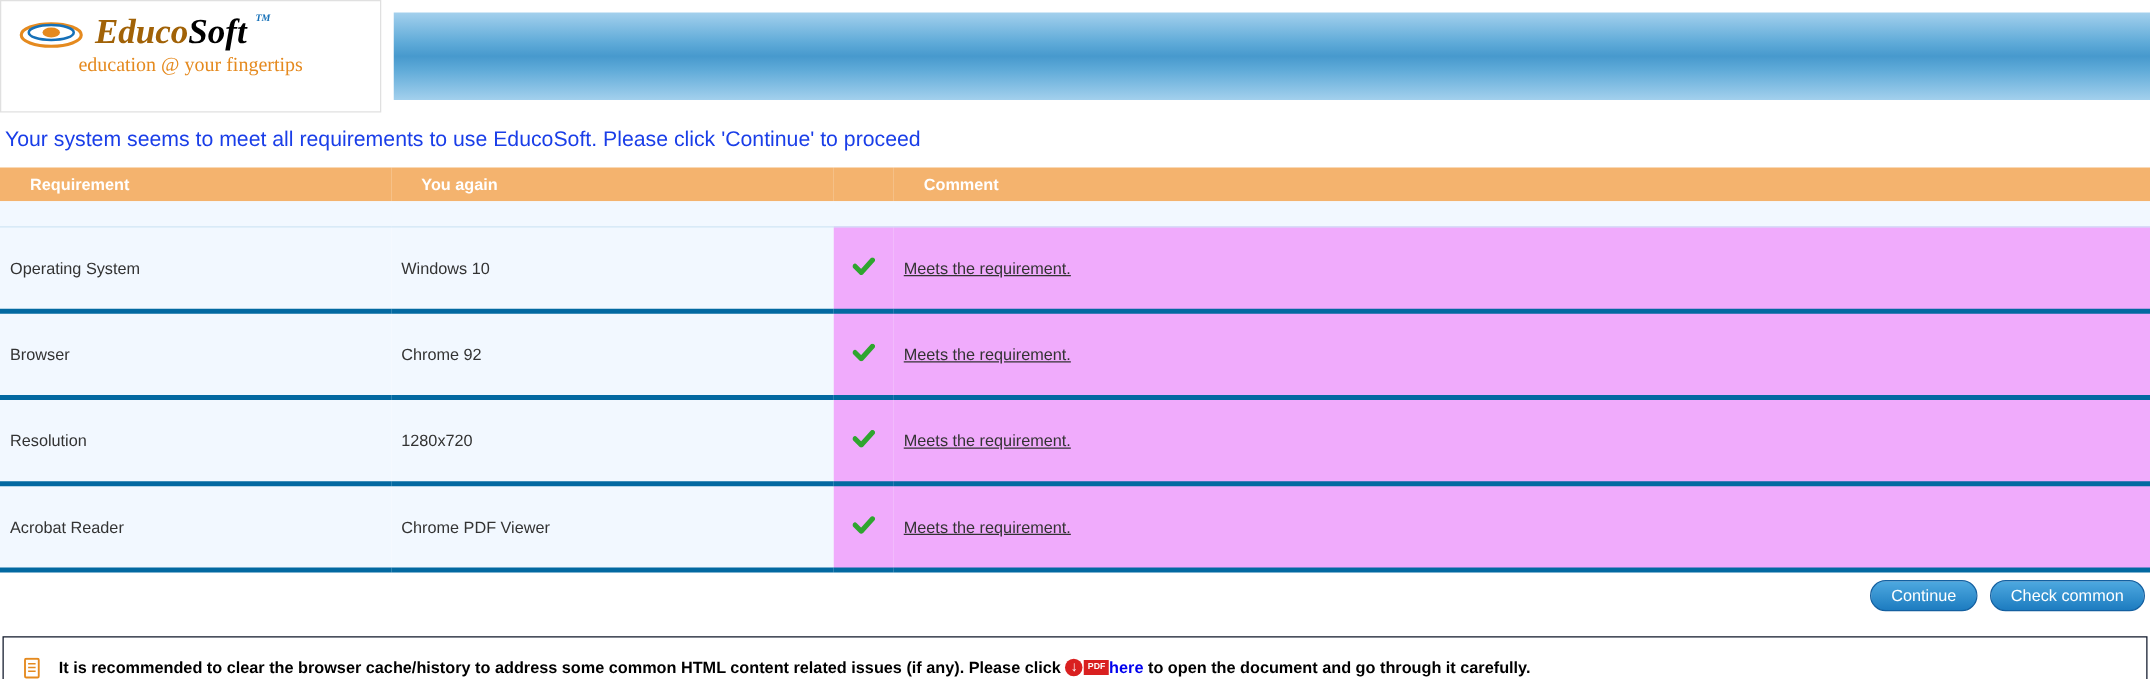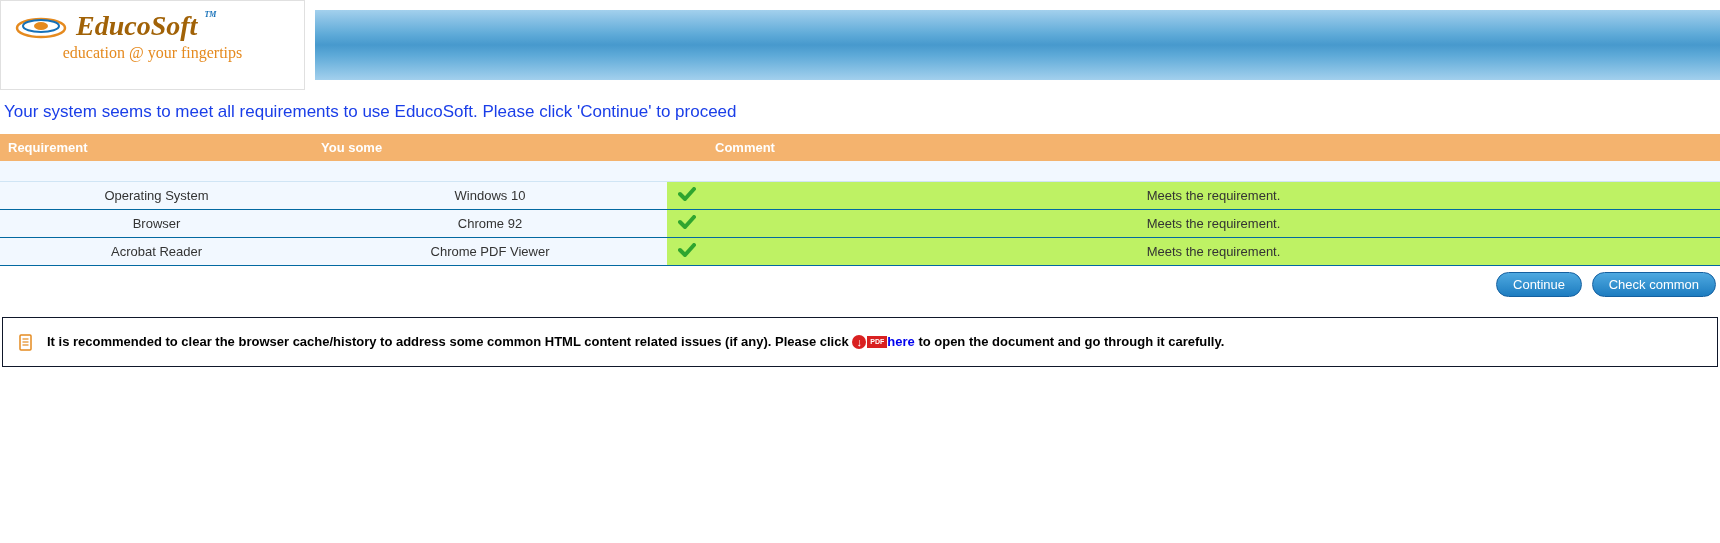--- a/index.html
+++ b/index.html
@@ -38,21 +38,21 @@
     .logo-text {
       font-size: 28px;
       font-weight: bold;
       font-style: italic;
       font-family: Georgia, serif;
     }
     .logo-educo {
       color: #a16207;
     }
     .logo-soft {
-      color: #a16207;
+      color: #000000;
     }
     .logo-tm {
       font-size: 8px;
       color: #1570b8;
       vertical-align: top;
     }
     .logo-tagline {
       font-family: 'Brush Script MT', cursive;
       color: #e58a1f;
       font-size: 16px;
@@ -76,37 +76,37 @@
       width: 100%;
       border-collapse: collapse;
     }
     .table-header {
       background: #f4b36e;
       color: #fff;
       font-weight: bold;
       font-size: 13px;
     }
     .table-header td {
-      padding: 6px 8px;
+      padding: 6px 24px;
     }
     .spacer-row td {
       height: 20px;
       background: #f2f8ff;
       border-bottom: 1px solid #d0e5f5;
     }
     .data-row td {
-      padding: 3px 8px;
+      padding: 22px 8px;
       background: #f2f8ff;
-      border-bottom: 1px solid #0369a1;
+      border-bottom: 4px solid #0369a1;
       color: #333;
       font-size: 13px;
-      text-align: center;
     }
     .data-row td.col-comment {
-      background: #bef264;
+      background: #f0abfc;
+      text-decoration: underline;
     }
     .col-requirement {
       width: 313px;
     }
     .col-youhave {
       width: 354px;
     }
     .col-icon {
       width: 40px;
       text-align: center;
@@ -206,40 +206,48 @@
   </div>
   <div class="header-banner"></div>
 </div>
 
 <div class="status-message">Your system seems to meet all requirements to use EducoSoft. Please click 'Continue' to proceed</div>
 
 <table class="requirements-table">
   <tbody>
       <tr class="table-header">
     <td class="col-requirement">Requirement</td>
-    <td class="col-youhave">You some</td>
+    <td class="col-youhave">You again</td>
     <td class="col-icon"></td>
     <td class="col-comment">Comment</td>
   </tr>
   <tr class="spacer-row">
         <td colspan="4"></td>
       </tr>
   </tbody>
     <tbody id="rows-body">
       <tr class="data-row">
         <td class="col-requirement">Operating System</td>
         <td class="col-youhave">Windows 10</td>
         <td class="col-icon col-comment"><span class="check-icon"><svg width="18" height="14" viewBox="0 0 18 14">
               <path d="M2 7 L7 12 L16 2" fill="none" stroke="#2fa52f" stroke-width="4" stroke-linecap="round" stroke-linejoin="round"></path>
             </svg></span></td>
         <td class="col-comment">Meets the requirement.</td>
       </tr>
       <tr class="data-row">
         <td class="col-requirement">Browser</td>
         <td class="col-youhave">Chrome 92</td>
+        <td class="col-icon col-comment"><span class="check-icon"><svg width="18" height="14" viewBox="0 0 18 14">
+              <path d="M2 7 L7 12 L16 2" fill="none" stroke="#2fa52f" stroke-width="4" stroke-linecap="round" stroke-linejoin="round"></path>
+            </svg></span></td>
+        <td class="col-comment">Meets the requirement.</td>
+      </tr>
+      <tr class="data-row">
+        <td class="col-requirement">Resolution</td>
+        <td class="col-youhave">1280x720</td>
         <td class="col-icon col-comment"><span class="check-icon"><svg width="18" height="14" viewBox="0 0 18 14">
               <path d="M2 7 L7 12 L16 2" fill="none" stroke="#2fa52f" stroke-width="4" stroke-linecap="round" stroke-linejoin="round"></path>
             </svg></span></td>
         <td class="col-comment">Meets the requirement.</td>
       </tr>
       <tr class="data-row">
         <td class="col-requirement">Acrobat Reader</td>
         <td class="col-youhave">Chrome PDF Viewer</td>
         <td class="col-icon col-comment"><span class="check-icon"><svg width="18" height="14" viewBox="0 0 18 14">
               <path d="M2 7 L7 12 L16 2" fill="none" stroke="#2fa52f" stroke-width="4" stroke-linecap="round" stroke-linejoin="round"></path>

